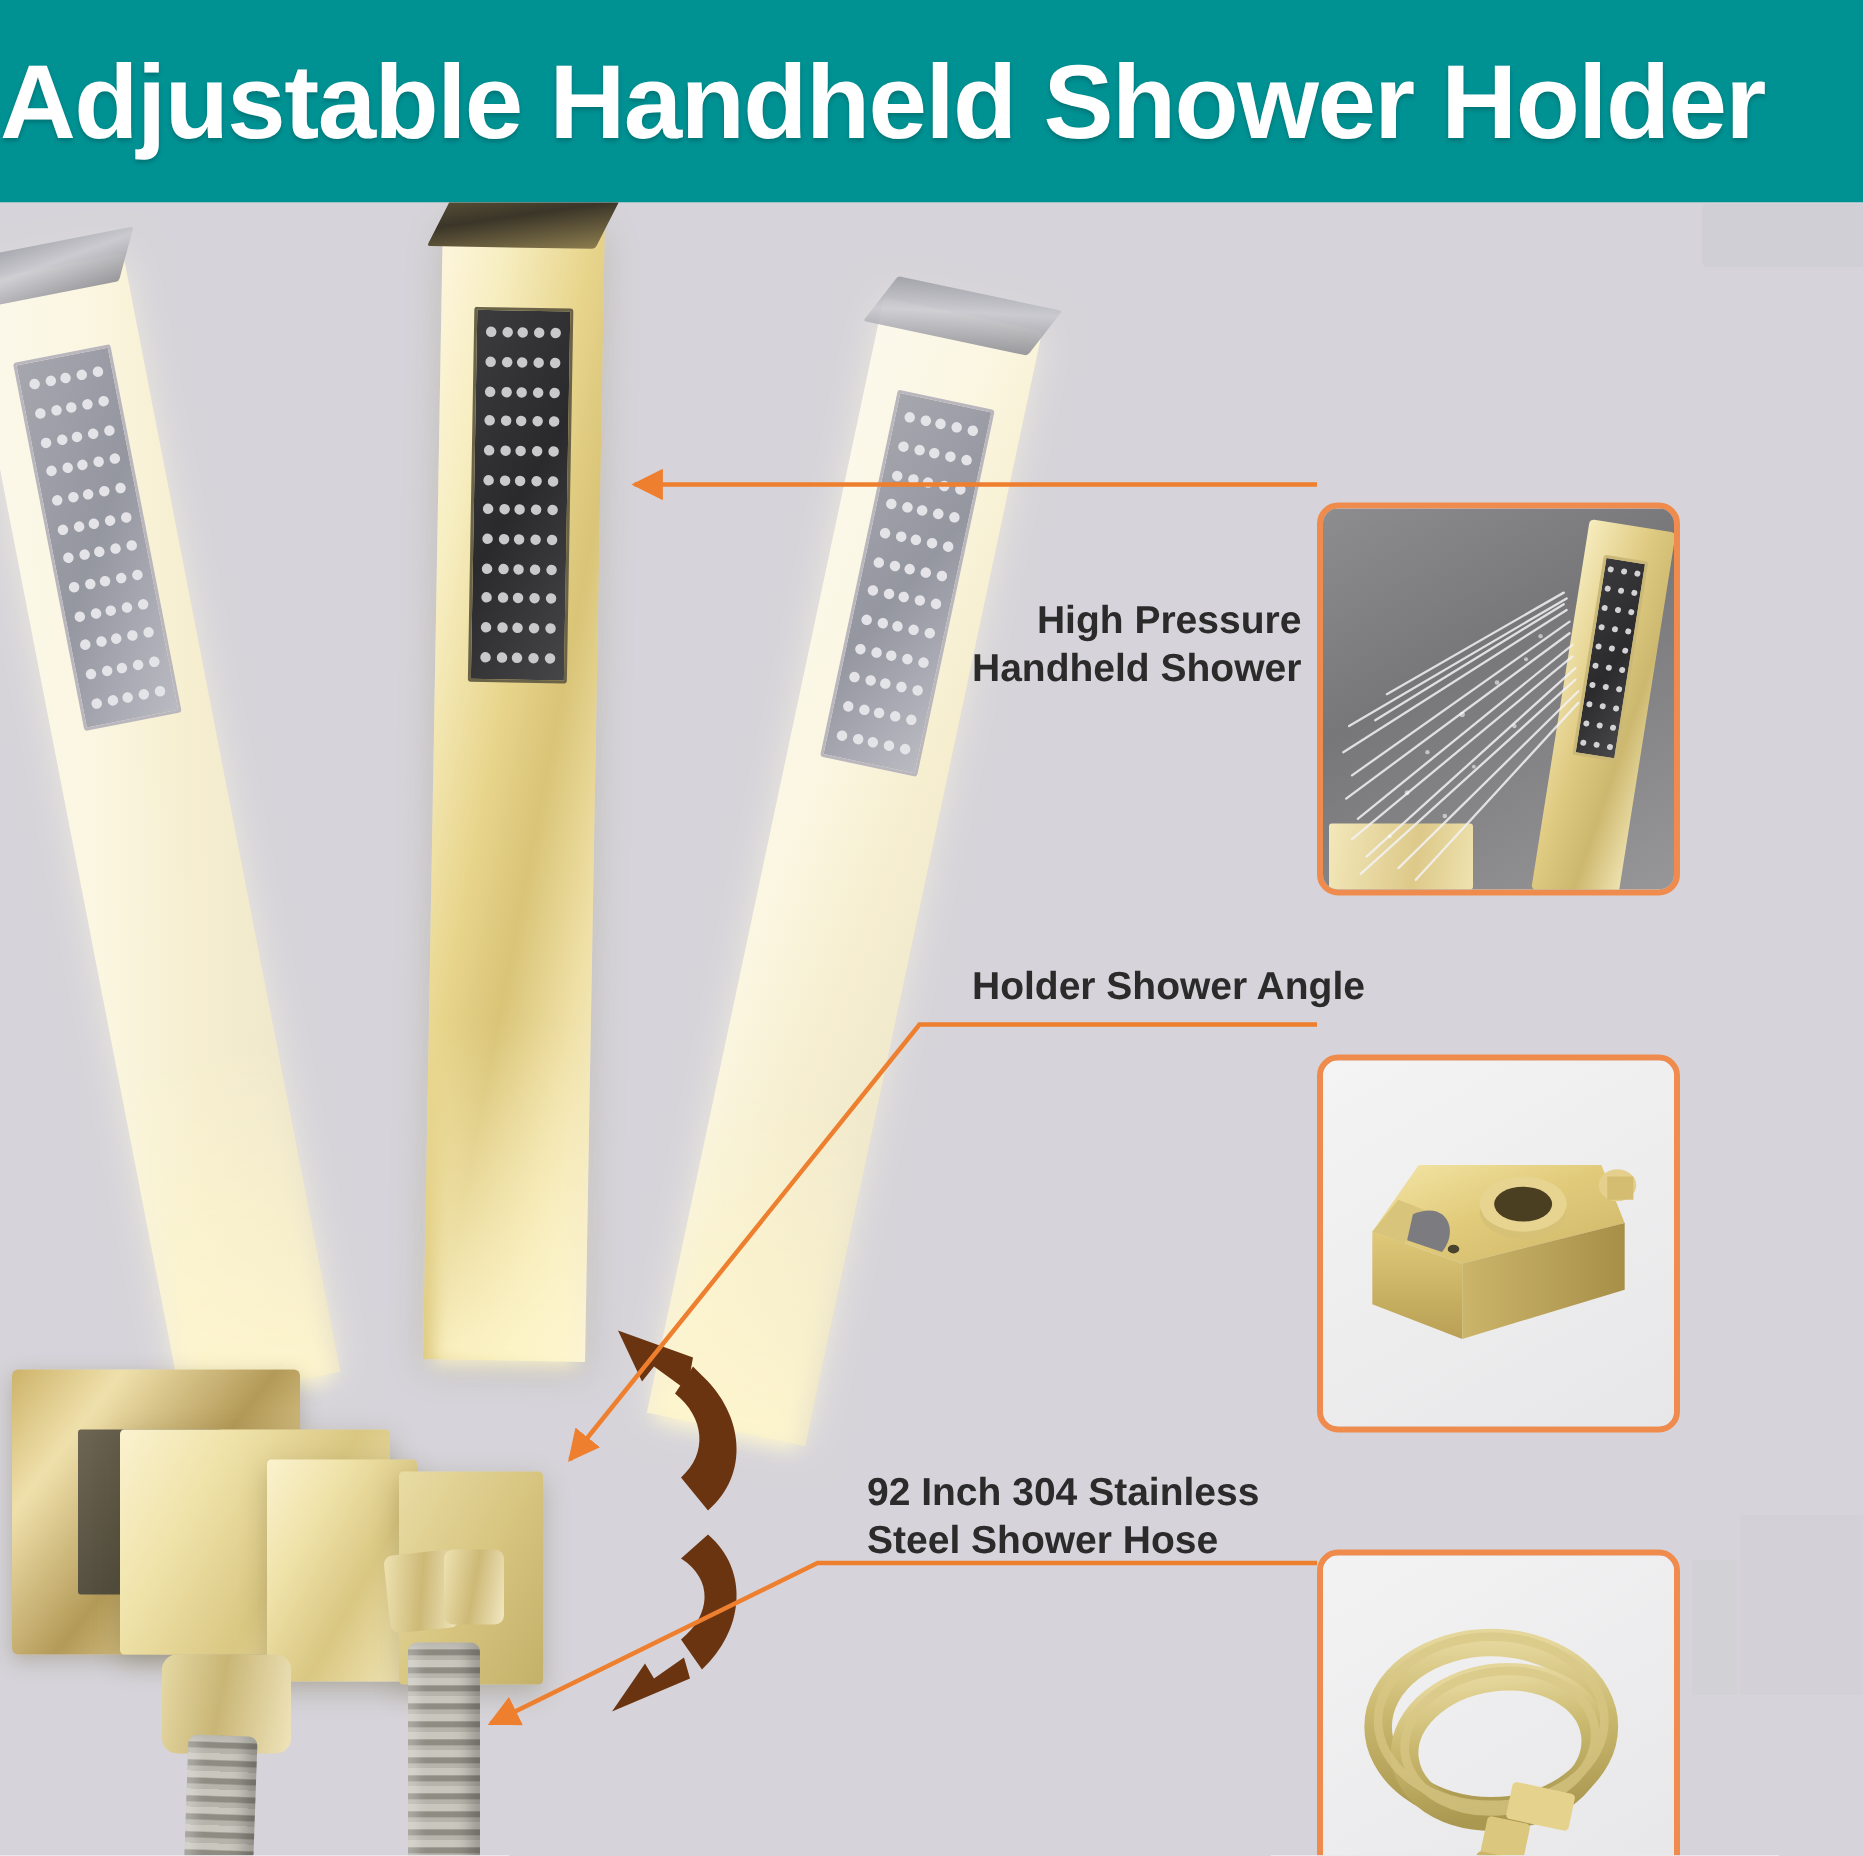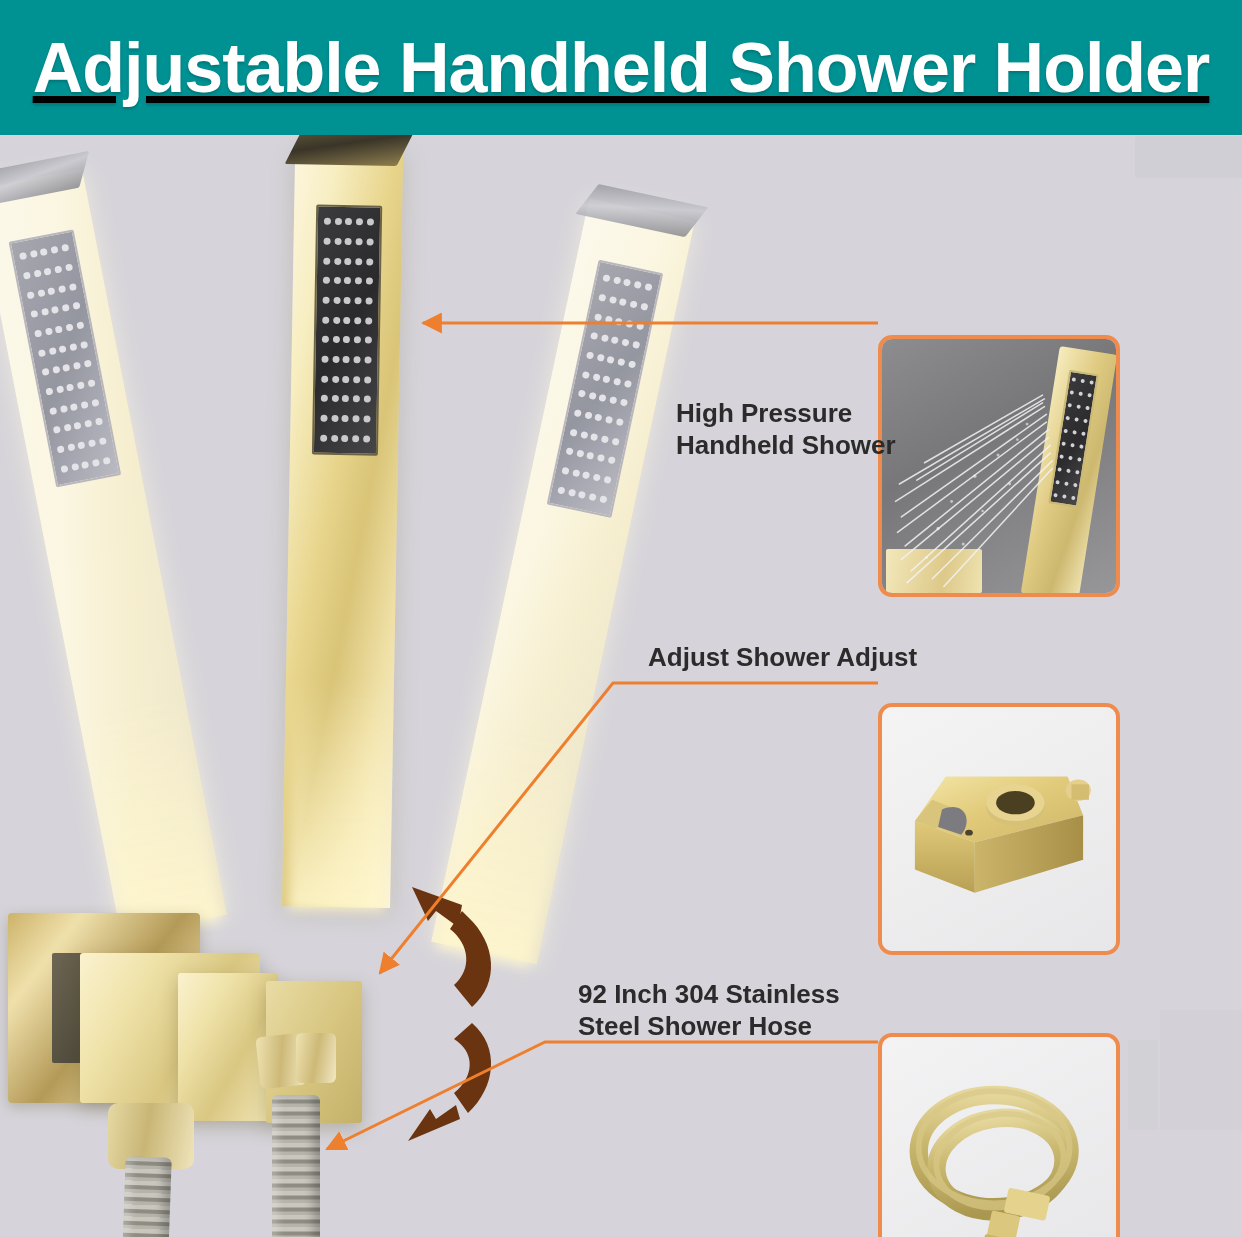--- a/index.html
+++ b/index.html
@@ -18,22 +18,20 @@
 
   
   #banner {
     position: absolute;
     left: 0; top: 0;
     width: 1242px;
     height: 135px;
     background: #009193;
     display: flex;
     align-items: center;
-    justify-content: center;
-    text-decoration: underline;
   }
   #banner-title {
     color: #ffffff;
     font-size: 70px;
     font-weight: bold;
     letter-spacing: -1px;
     white-space: nowrap;
     text-shadow: 0 2px 3px rgba(0,0,0,0.20);
     font-family: "Liberation Sans", sans-serif;
   }
@@ -678,22 +676,22 @@
         </marker>
       </defs>
 
       <path d="M 878 188 L 423 188" stroke="#ee7f2e" stroke-width="3" fill="none" marker-end="url(#ah)"></path>
 
       <path d="M 878 548 L 613 548 L 380 838" stroke="#ee7f2e" stroke-width="3" fill="none" marker-end="url(#ah)"></path>
 
       <path d="M 878 907 L 545 907 L 327 1014" stroke="#ee7f2e" stroke-width="3" fill="none" marker-end="url(#ah)"></path>
     </svg>
 
-    <div class="callout-label" style="left:676px; top:262px;">High Pressure
+    <div class="callout-label" style="left:648px; top:262px;text-align:right;">High Pressure
 Handheld Shower</div>
 
-    <div class="callout-label" style="left:648px; top:506px;">Adjust Shower Adjust</div>
+    <div class="callout-label" style="left:648px; top:506px;">Holder Shower Angle</div>
 
     <div class="callout-label" style="left:578px; top:843px;">92 Inch 304 Stainless
 Steel Shower Hose</div>
 
   </div>
 </div>
 
 </body></html>

